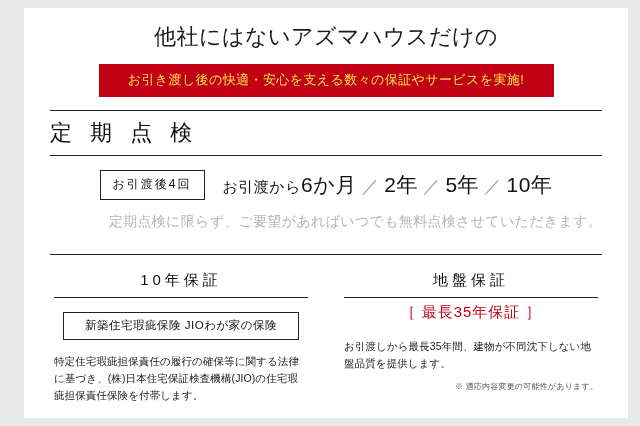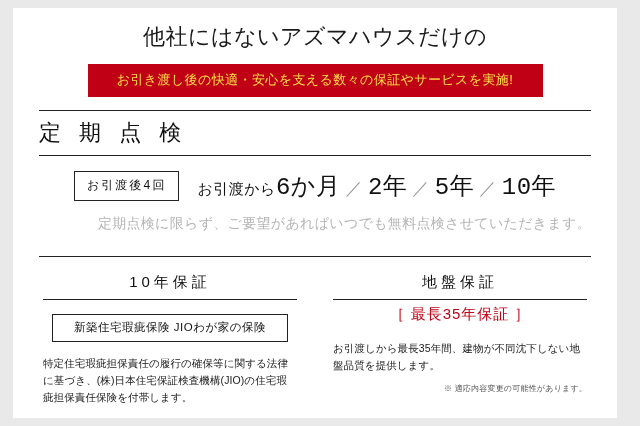--- a/index.html
+++ b/index.html
@@ -4,21 +4,21 @@
 <style>
   * { box-sizing: border-box; margin: 0; padding: 0; }
   body {
     width: 640px; height: 426px;
     font-family: "Liberation Sans", sans-serif;
     background: #e9e9e9;
     overflow: hidden;
   }
   .page {
     position: absolute;
-    left: 13px; top: 8px;
+    left: 24px; top: 8px;
     width: 604px; height: 410px;
     background: #ffffff;
   }
   .inner {
     padding: 14px 26px 0 26px;
   }
   .headline {
     text-align: center;
     color: #1a1a1a;
     font-size: 22px;
@@ -55,37 +55,36 @@
     margin: 0;
   }
 
   
   .insp-row {
     display: flex;
     align-items: center;
     justify-content: center;
     gap: 18px;
     padding: 14px 0 4px 0;
-    font-family: Liberation Mono, monospace;
   }
   .pill {
     border: 1px solid #222;
     font-size: 12px;
     letter-spacing: 2px;
     padding: 5px 12px 6px 12px;
     color: #111;
     white-space: nowrap;
   }
   .insp-text {
     font-size: 15px;
     color: #111;
     letter-spacing: 0.5px;
     white-space: nowrap;
   }
-  .insp-text .big { font-size: 24px; }
+  .insp-text .big { font-size: 21px; }
   .insp-text .sep { color: #9a9a9a; margin: 0 5px; font-size: 17px; }
   .note-gray {
     text-align: right;
     color: #b5b5b5;
     font-size: 14px;
     letter-spacing: 0.3px;
     padding: 9px 0 10px 0;
   }
 
   

